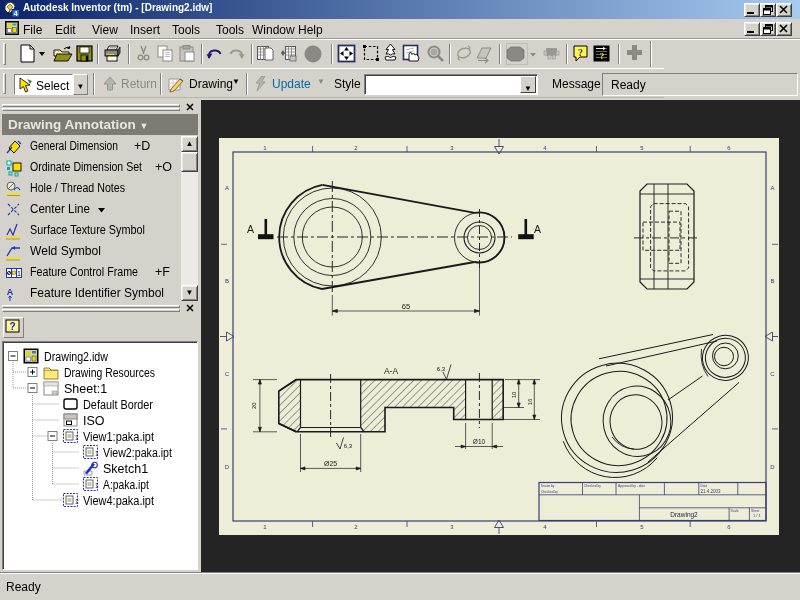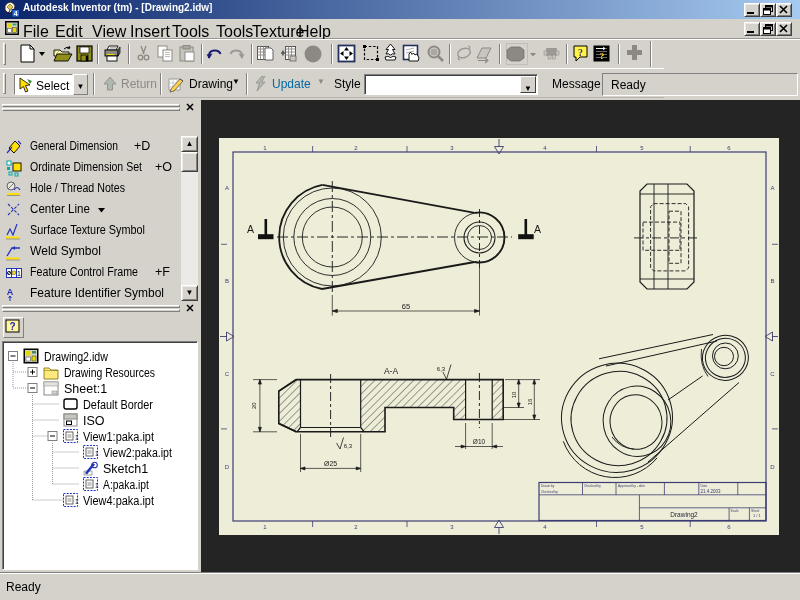--- a/index.html
+++ b/index.html
@@ -4,21 +4,21 @@
 *{margin:0;padding:0;box-sizing:border-box}
 html,body{width:800px;height:600px;overflow:hidden;font-family:"Liberation Sans",sans-serif;background:#D5D2CB}
 .abs{position:absolute}
 #win{position:absolute;left:0;top:0;width:800px;height:600px;background:#D5D2CB}
 
 #titlebar{position:absolute;left:0;top:0;width:800px;height:19px;background:linear-gradient(to right,#0A246A,#A6CAF0)}
 #titletext{position:absolute;left:23px;top:2px;font-size:10px;font-weight:bold;color:#fff;letter-spacing:0px}
 .capbtn{position:absolute;top:3px;width:16px;height:14px;background:#D5D2CB;border:1px solid;border-color:#fff #404040 #404040 #fff;box-shadow:inset 1px 1px 0 #ECEAE6, inset -1px -1px 0 #808080;font-size:10px;text-align:center;line-height:12px;color:#000}
 
 #menubar{position:absolute;left:0;top:19px;width:800px;height:20px;background:#D5D2CB;border-bottom:1px solid #9a9792}
-.menuitem{position:absolute;top:4px;font-size:16px;color:#000}
+.menuitem{position:absolute;top:4px;font-size:12px;color:#000}
 
 #tb1{position:absolute;left:0;top:39px;width:800px;height:29px;background:#D5D2CB;border-top:1px solid #fff}
 #tb2{position:absolute;left:0;top:68px;width:664px;height:30px;background:#D5D2CB;border-top:1px solid #fff;border-bottom:1px solid #b8b5b0}
 .grip{position:absolute;width:3px;border:1px solid;border-color:#fff #808080 #808080 #fff}
 .tsep{position:absolute;width:2px;border-left:1px solid #808080;border-right:1px solid #fff}
 .label13{position:absolute;font-size:12px;color:#000}
 .sunken{border:1px solid;border-color:#808080 #fff #fff #808080;box-shadow:inset 1px 1px 0 #404040}
 
 #leftcol{position:absolute;left:0;top:98px;width:201px;height:475px;background:#D5D2CB}
 .handle{position:absolute;left:2px;width:178px;height:3px;border:1px solid;border-color:#fff #808080 #808080 #fff}
@@ -67,21 +67,21 @@
       <rect x="8.5" y="3.5" width="4" height="2" fill="#3A6"></rect>
       <rect x="3.5" y="8.5" width="4" height="4" fill="#fff" stroke="#333" stroke-width=".5"></rect>
       <rect x="8.5" y="7.5" width="4" height="5" fill="#E8D800" stroke="#333" stroke-width=".5"></rect>
     </svg>
     <div class="menuitem" style="left:23px">File</div>
     <div class="menuitem" style="left:55px">Edit</div>
     <div class="menuitem" style="left:92px">View</div>
     <div class="menuitem" style="left:130px">Insert</div>
     <div class="menuitem" style="left:172px">Tools</div>
     <div class="menuitem" style="left:216px">Tools</div>
-    <div class="menuitem" style="left:252px">Texture</div>
+    <div class="menuitem" style="left:252px">Window</div>
     <div class="menuitem" style="left:298px">Help</div>
     <div class="capbtn" style="left:744px;top:3px"><svg width="14" height="12">
           <rect x="2" y="8" width="7" height="2" fill="#000"></rect>
         </svg></div>
     <div class="capbtn" style="left:760px;top:3px"><svg width="14" height="12">
           <rect x="4.5" y="1.5" width="7" height="6" fill="none" stroke="#000"></rect>
           <rect x="4.5" y="1.5" width="7" height="2" fill="#000"></rect>
           <rect x="2.5" y="4.5" width="7" height="6" fill="#fff" stroke="#000"></rect>
           <rect x="2.5" y="4.5" width="7" height="2" fill="#000"></rect>
         </svg></div>
@@ -298,20 +298,21 @@
       <span class="abs" style="left:8px;top:4px;font-size:12px">Ready</span>
     </div>
   </div>
 
   <div id="leftcol">
     <div class="handle" style="top:6px"></div>
     <div class="handle" style="top:10px"></div>
     <div class="xbtn" style="left:184px;top:5px"><svg width="11" height="9">
           <path d="M2,1 L8,7 M8,1 L2,7" stroke="#000" stroke-width="1.5"></path>
         </svg></div>
+    <div id="pheader">Drawing Annotation <span style="font-size:9px">▼</span></div>
     <svg class="abs" style="left:0;top:38px" width="181" height="168" viewBox="0 0 181 168">
 
       <g transform="translate(6,3)">
         <path d="M3,9 L9,2 L14,7 L8,14 Z" fill="#FFE000" stroke="#000" stroke-width="0.9"></path>
         <path d="M1,14 L6,8 M12,2 L15,5" stroke="#2233BB" stroke-width="1.2"></path>
         <path d="M3,9 L8,14" stroke="#000" stroke-width="0.8"></path>
       </g>
       <text x="30" y="14" font-size="12.5" textLength="88" lengthAdjust="spacingAndGlyphs">General Dimension</text>
       <text x="134" y="14" font-size="12.5">+D</text>
 

